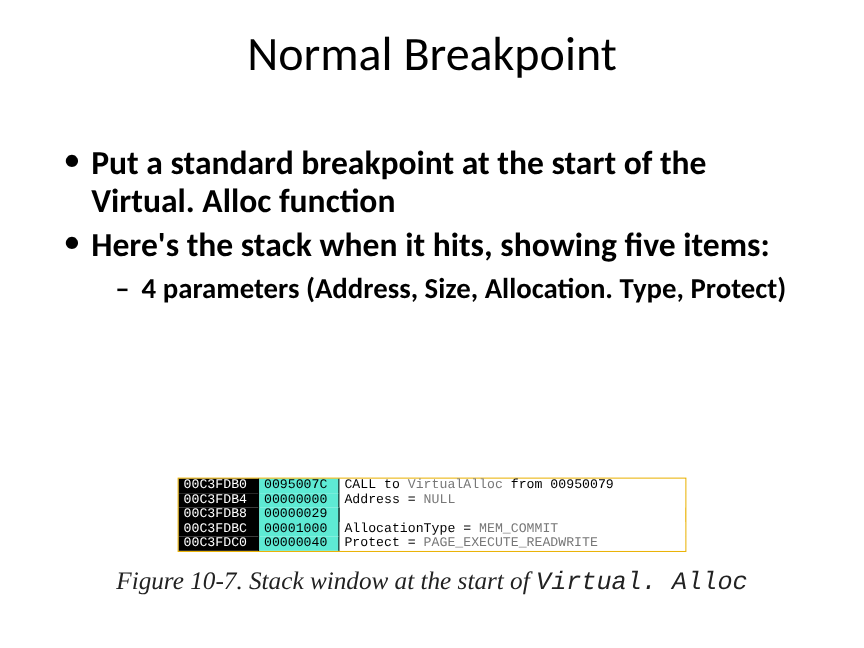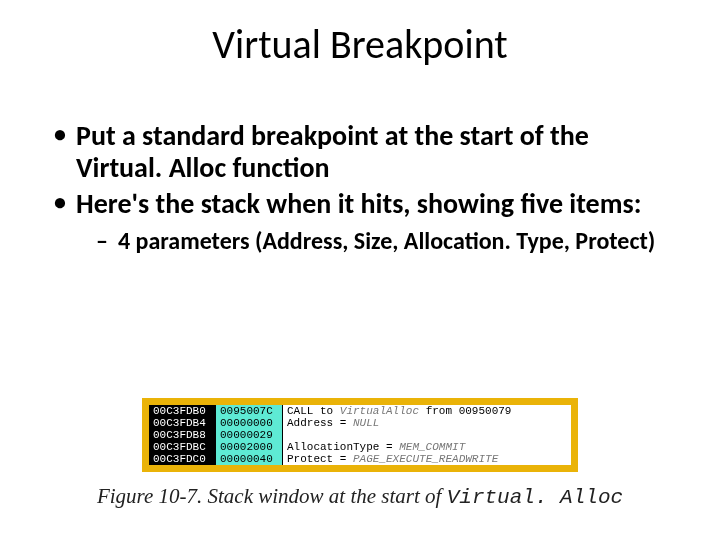--- a/index.html
+++ b/index.html
@@ -75,21 +75,21 @@
     right: 0;
     top: 398px;
     text-align: center;
   }
   .stackwin {
     display: inline-block;
     font-family: "Courier New", monospace;
     font-size: 11px;
     line-height: 12px;
     background: #fff;
-    border: 7px solid #eab308;
+    border: 1px solid #eab308;
     text-align: left;
     white-space: nowrap;
   }
   .stackwin .row {
     display: flex;
   }
   .stackwin .c1 {
     background: #000;
     color: #fff;
     padding: 0 4px;
@@ -102,39 +102,39 @@
     padding: 0 4px;
     border-right: 1px solid #000;
     width: 58px;
   }
   .stackwin .c3 {
     background: #fff;
     color: #000;
     padding: 0 4px;
     width: 280px;
   }
-  .hl { color: #777; font-style: italic; } 
+  .hl { color: #777; } 
   .caption {
     margin-top: 12px;
     font-family: Georgia, "Times New Roman", serif;
     font-style: italic;
     font-size: 21px;
     color: #222;
   }
   .caption .code {
     font-family: "Courier New", monospace;
     font-style: italic;
   }
 </style>
 </head>
 <body>
 
 <div class="slide">
 
-  <div class="title">Virtual Breakpoint</div>
+  <div class="title">Normal Breakpoint</div>
 
   <div class="body">
     <ul class="level1">
       <li>Put a standard breakpoint at the start of the Virtual. Alloc function</li>
       <li>
         <span>Here's the stack when it hits, showing five items:</span>
         <ul class="level2">
           <li>4 parameters (Address, Size, Allocation. Type, Protect)</li>
         </ul>
       </li>
@@ -152,21 +152,21 @@
         <span class="c1">00C3FDB4</span>
         <span class="c2">00000000</span>
         <span class="c3"><span>Address = </span><span class="hl">NULL</span><span></span></span>
       </div>
       <div class="row">
         <span class="c1">00C3FDB8</span>
         <span class="c2">00000029</span>
       </div>
       <div class="row">
         <span class="c1">00C3FDBC</span>
-        <span class="c2">00002000</span>
+        <span class="c2">00001000</span>
         <span class="c3"><span>AllocationType = </span><span class="hl">MEM_COMMIT</span><span></span></span>
       </div>
       <div class="row">
         <span class="c1">00C3FDC0</span>
         <span class="c2">00000040</span>
         <span class="c3"><span>Protect = </span><span class="hl">PAGE_EXECUTE_READWRITE</span><span></span></span>
       </div>
     </div>
     <div class="caption">
       <span>Figure 10-7. Stack window at the start of </span><span class="code">Virtual. Alloc</span>

